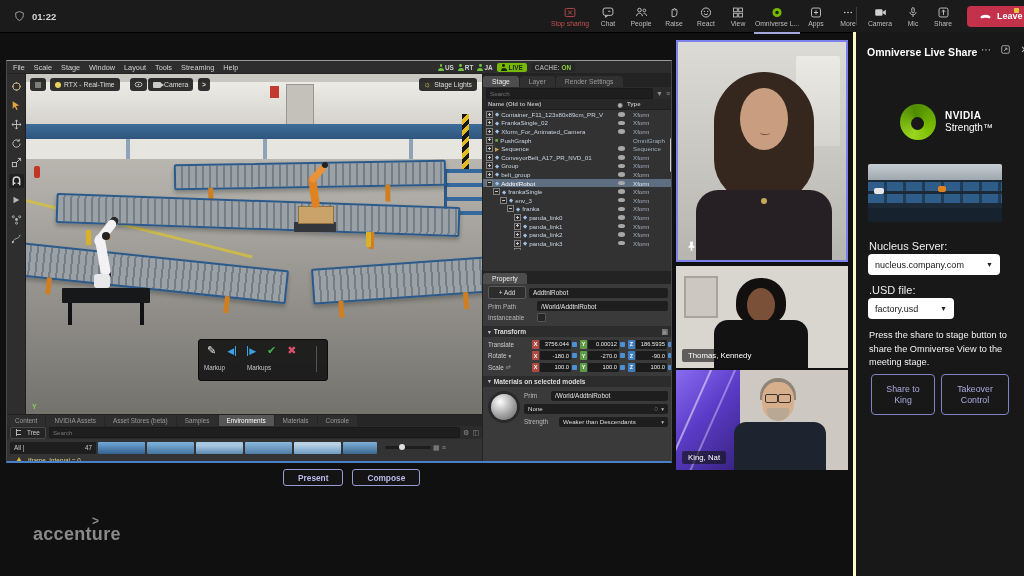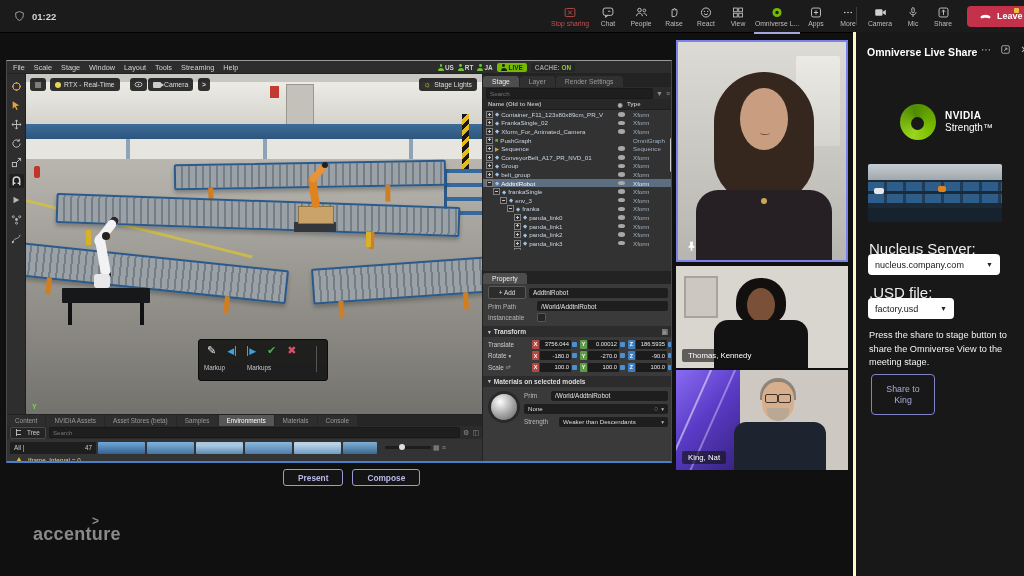--- a/index.html
+++ b/index.html
@@ -188,21 +188,21 @@
   .nv-ring{width:36px;height:36px;border-radius:50%;background:conic-gradient(from 200deg,#9ad61e,#4e8a00 40%,#76b900 75%,#9ad61e);position:relative;}
   .nv-ring::before{content:"";position:absolute;left:11px;top:13px;width:13px;height:13px;border-radius:50%;background:#181818;}
   .nv-text{color:#fff;font-size:10px;line-height:12px;}
   .nv-text .b{font-weight:bold;letter-spacing:.4px;}
   .sp-thumb{position:absolute;left:12px;top:132px;width:134px;height:58px;border-radius:2px;overflow:hidden;background:#1c2a38;}
   .st-top{position:absolute;left:0;top:0;width:100%;height:16px;background:linear-gradient(#c6cdd2,#9fa8ae);}
   .st-row{position:absolute;left:0;width:100%;height:9px;background:repeating-linear-gradient(90deg,#2e5d8a 0 16px,#203c57 16px 19px);}
   .st-floor{position:absolute;left:0;bottom:0;width:100%;height:14px;background:#16222e;}
   .st-bot1{position:absolute;left:6px;top:24px;width:10px;height:6px;background:#e8e8ea;border-radius:2px;}
   .st-bot2{position:absolute;left:70px;top:22px;width:8px;height:6px;background:#e0821f;border-radius:2px;}
-  .sp-label{position:absolute;left:13px;font-size:15px;color:#ececec;}
+  .sp-label{position:absolute;left:13px;font-size:11px;color:#ececec;}
   .sp-select{position:absolute;left:12px;height:21px;background:#fff;border-radius:4px;color:#161616;font-size:9px;display:flex;align-items:center;padding:0 7px;gap:6px;box-sizing:border-box;cursor:pointer;}
   .sp-select .v{flex:1;white-space:nowrap;overflow:hidden;}
   .sp-select .c{font-size:7px;color:#222;}
   .sp-desc{position:absolute;left:13px;top:297px;width:146px;font-size:9.2px;line-height:13.5px;color:#f2f2f2;}
   .sp-btn{position:absolute;top:342px;height:41px;background:transparent;border:1px solid #8183c9;border-radius:4px;color:#abacdf;font-size:8.8px;line-height:11px;text-align:center;display:flex;align-items:center;justify-content:center;padding:0 6px;box-sizing:border-box;cursor:pointer;}
 
   
   #stagebtns{position:absolute;left:283px;top:469px;display:flex;gap:9px;}
   .stage-btn{height:17px;background:#141414;border:1px solid #9a9cd8;border-radius:3px;color:#b9bae8;font-size:8.3px;font-weight:bold;padding:0 14px;display:flex;align-items:center;cursor:pointer;}
   #brandlogo{position:absolute;left:33px;top:524px;color:#8a8a8a;font-size:18px;font-weight:bold;letter-spacing:.3px;}
@@ -837,20 +837,21 @@
 
     <div class="sp-label" style="top:252px">.USD file:</div>
     <div class="sp-select" style="top:266px;width:86px">
       <span class="v">factory.usd</span>
       <span class="c">▼</span>
     </div>
 
     <div class="sp-desc">Press the share to stage button to share the Omniverse View to the meeting stage.</div>
 
     <button class="sp-btn" style="left:15px;width:64px">Share to King</button>
+    <button class="sp-btn" style="left:85px;width:68px">Takeover Control</button>
   </div>
 
   <div id="stagebtns">
     <button class="stage-btn">Present</button>
     <button class="stage-btn">Compose</button>
   </div>
 
   <div id="brandlogo">accenture</div>
   <div id="brandcaret">&gt;</div>
 </div>

